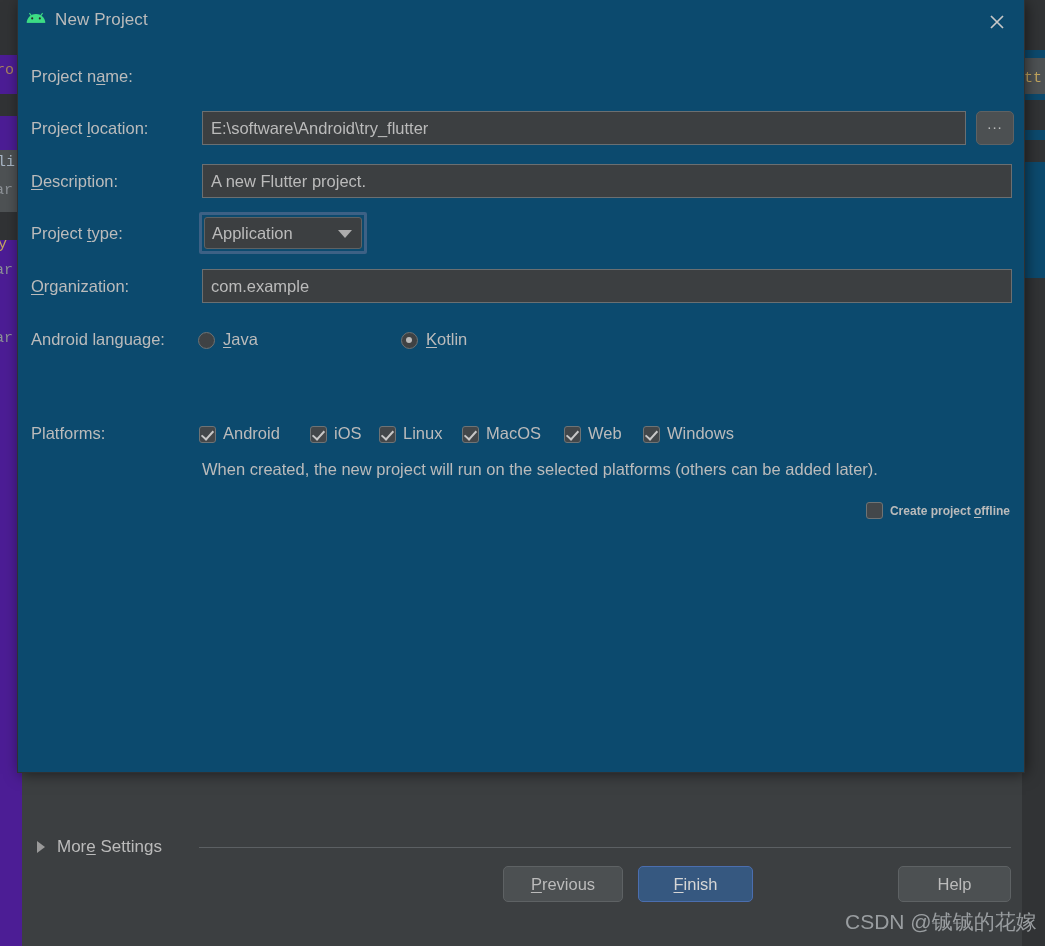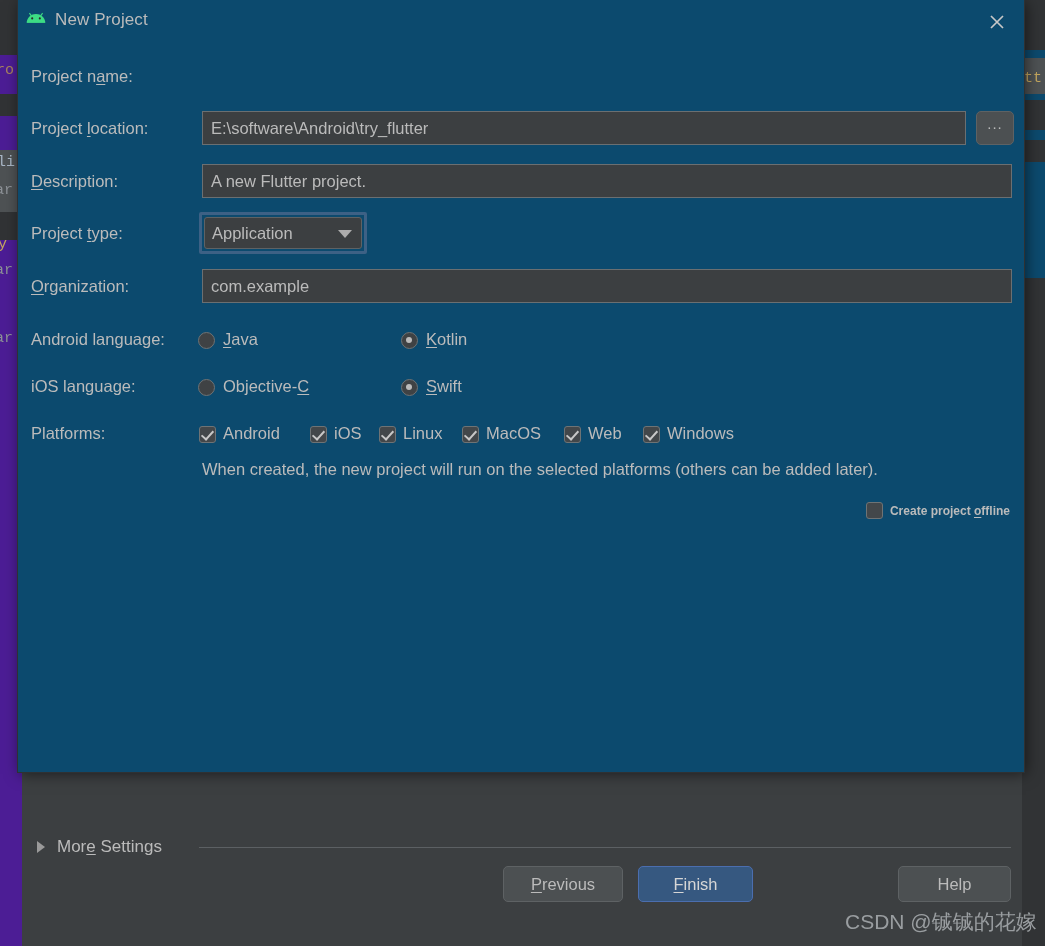--- a/index.html
+++ b/index.html
@@ -414,29 +414,20 @@
   <div class="row" style="top:322px;">
     <span class="lbl">Android language:</span>
     <span class="opt" style="left:180px;">
       <span class="radio"></span><span></span><u>J</u><span>ava</span>
     </span>
     <span class="opt" style="left:383px;">
       <span class="radio on"></span><span></span><u>K</u><span>otlin</span>
     </span>
   </div>
 
-  <div class="row" style="top:369px;">
-    <span class="lbl">iOS language:</span>
-    <span class="opt" style="left:180px;">
-      <span class="radio"></span><span>Objective-</span><u>C</u><span></span>
-    </span>
-    <span class="opt" style="left:383px;">
-      <span class="radio on"></span><span></span><u>S</u><span>wift</span>
-    </span>
-  </div>
 
   <div class="row" style="top:416px;">
     <span class="lbl">Platforms:</span>
     <span class="opt" style="left:181px;">
       <span class="cbox on"></span><span>Android</span>
     </span>
     <span class="opt" style="left:292px;">
       <span class="cbox on"></span><span>iOS</span>
     </span>
     <span class="opt" style="left:361px;">

